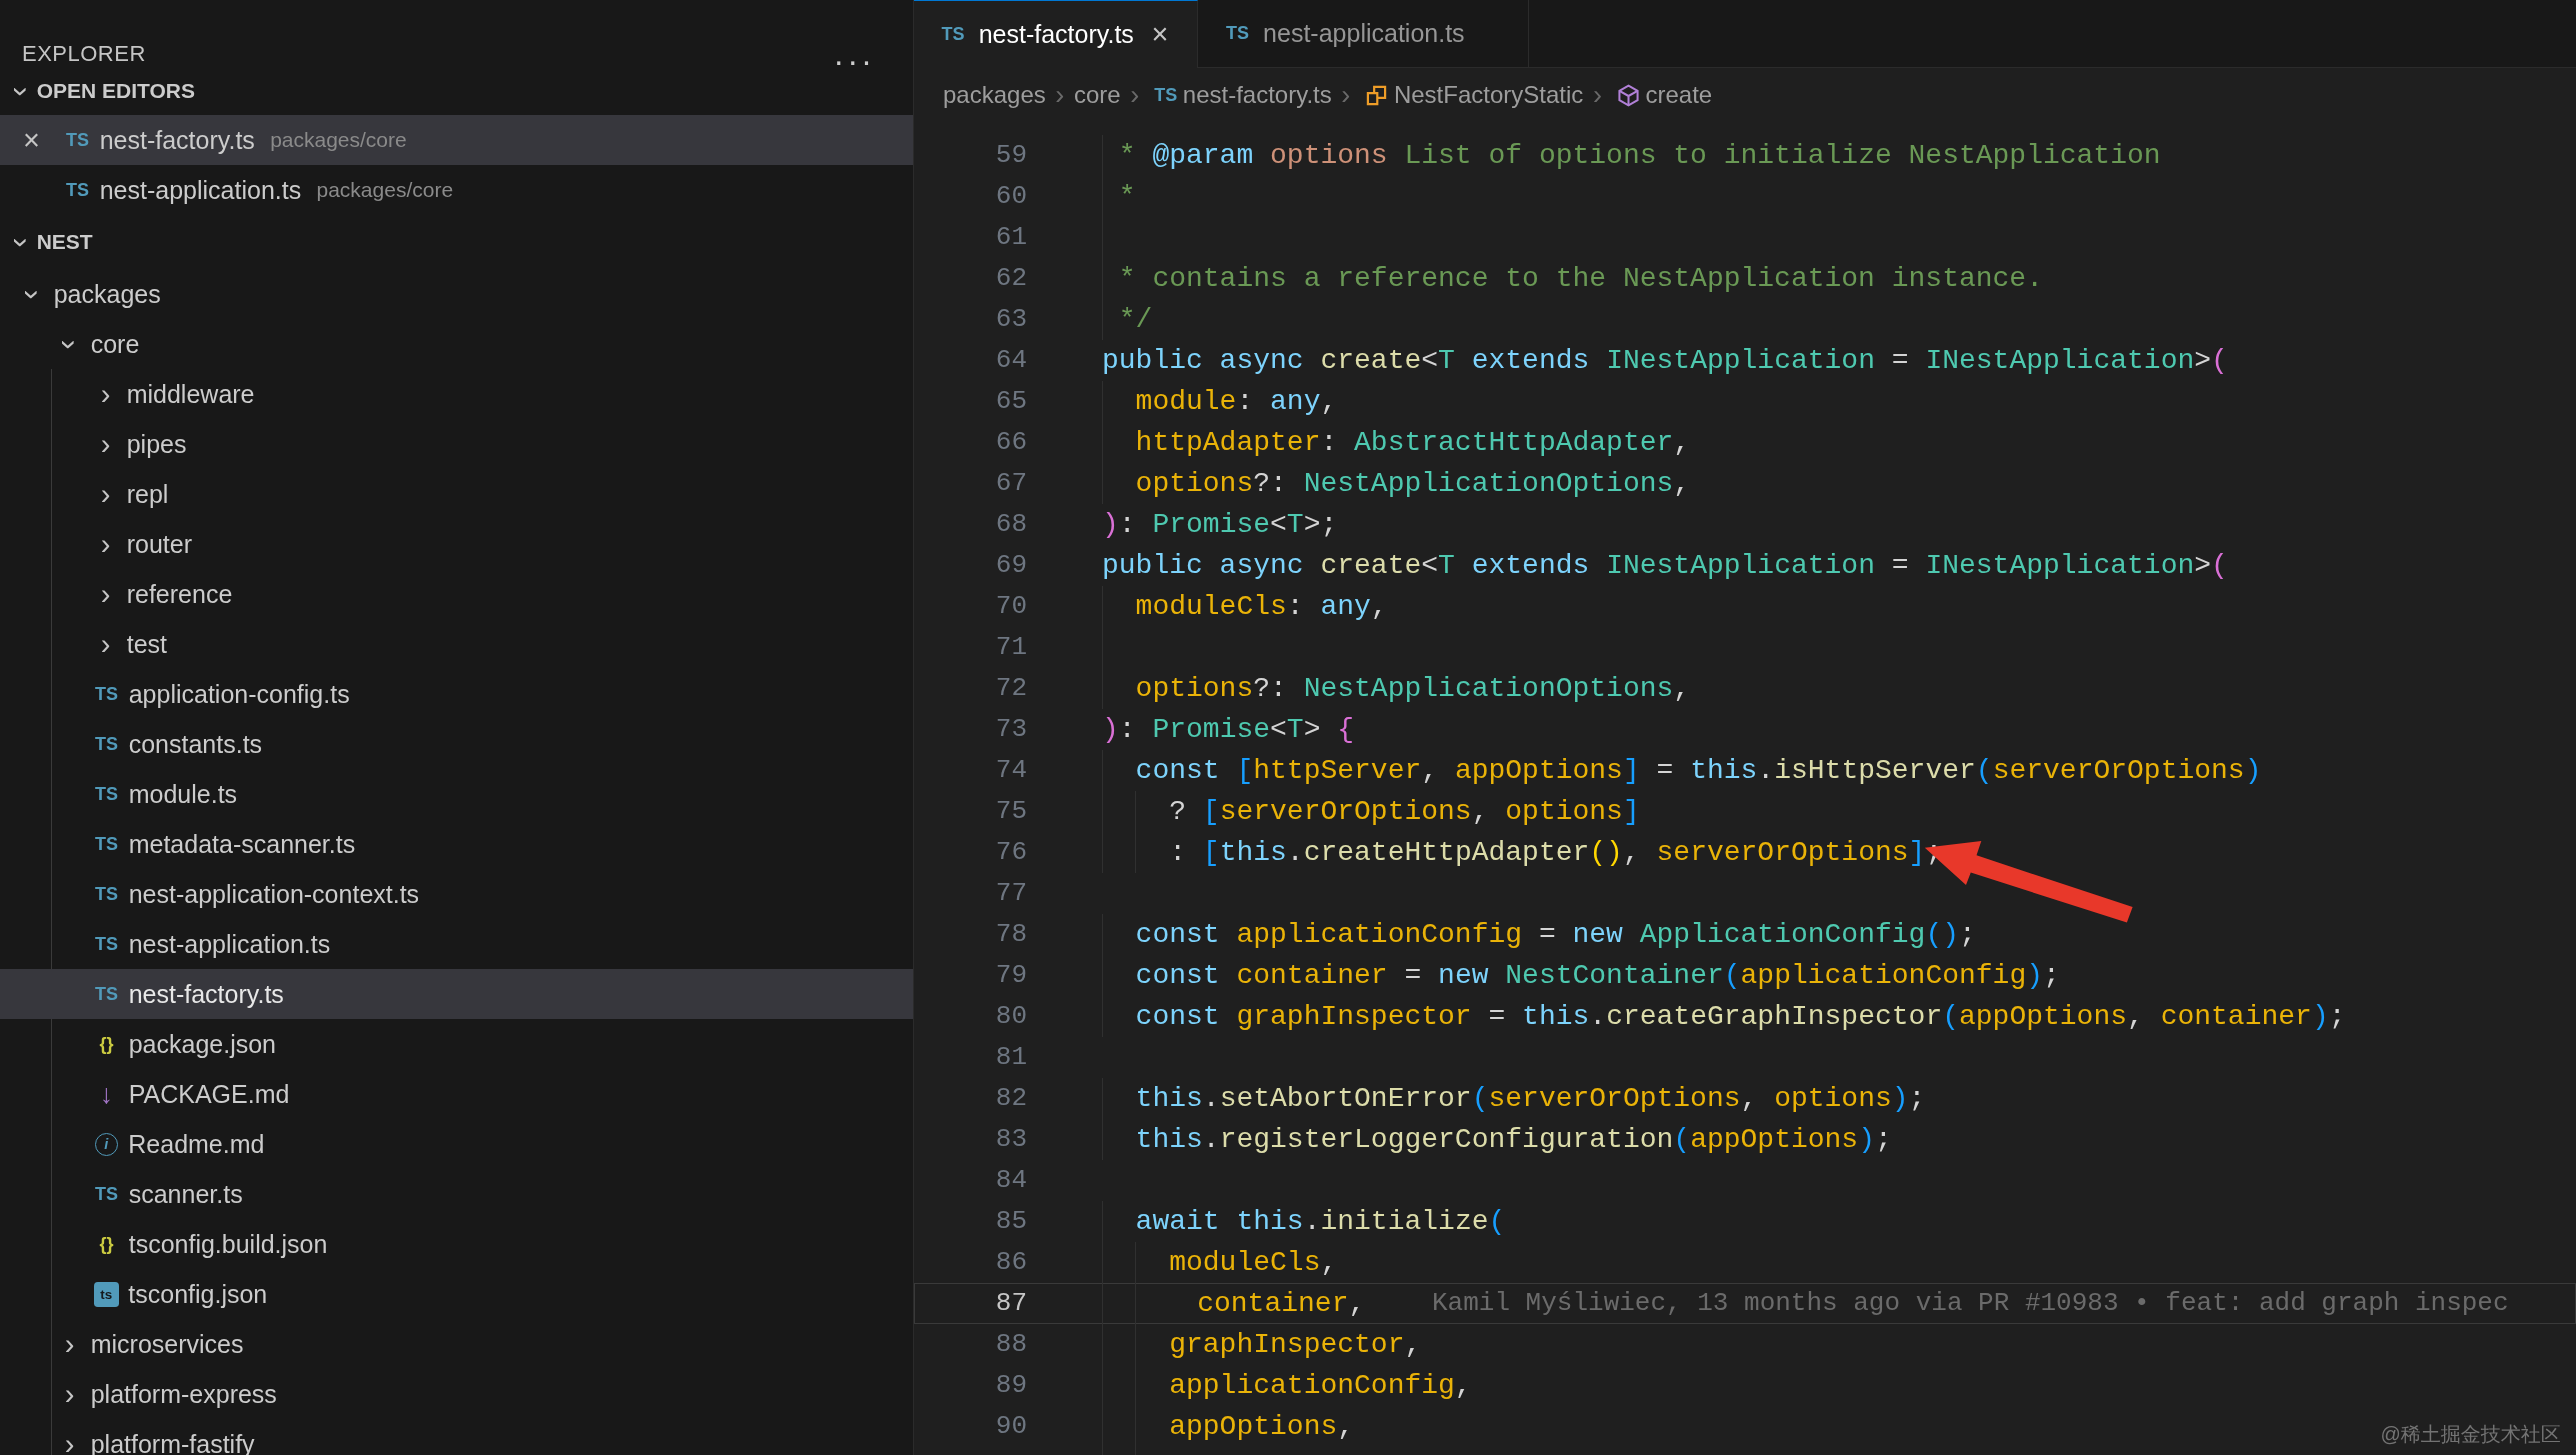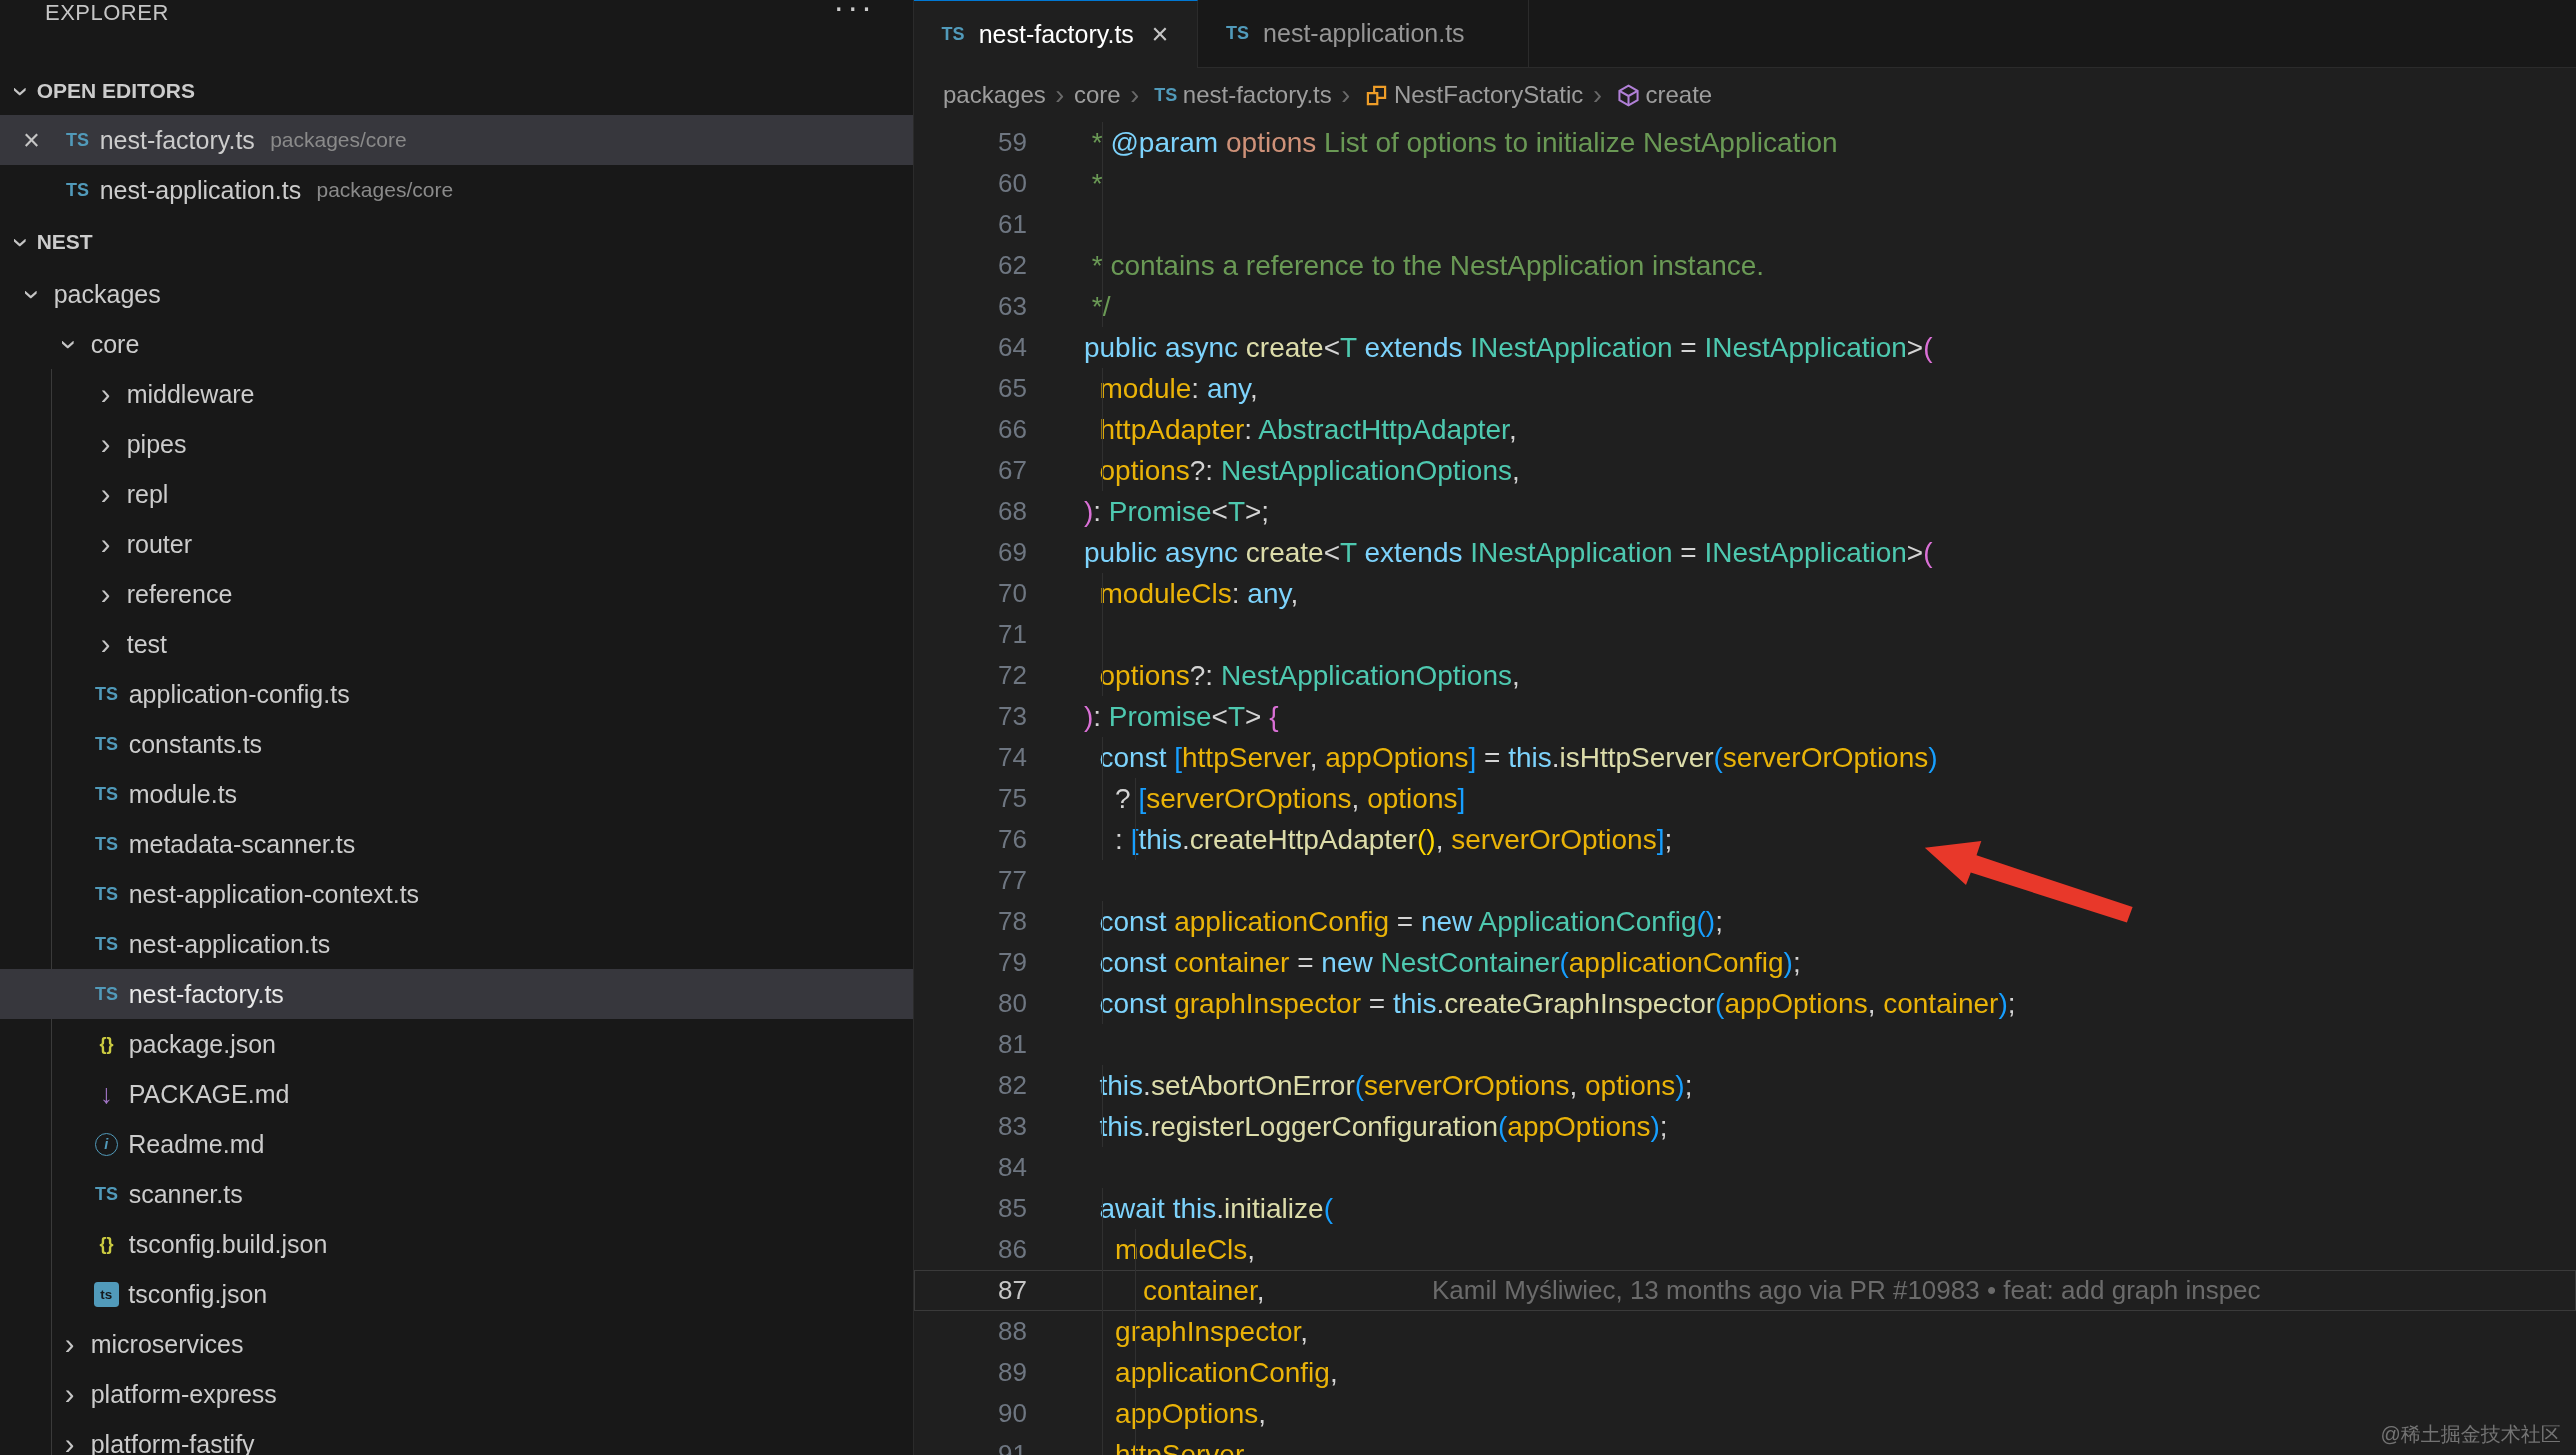--- a/index.html
+++ b/index.html
@@ -2,22 +2,22 @@
 <html><head>
 <meta charset="utf-8">
 <style>
   * { margin:0; padding:0; box-sizing:border-box; }
   html,body { width:2576px; height:1456px; overflow:hidden; background:#1f1f1f; }
   body { font-family:"Liberation Sans", sans-serif; color:#cccccc; position:relative; }
 
   
   .sidebar { position:absolute; left:0; top:0; width:914px; height:100%; background:#181818;
              border-right:1px solid #2b2b2b; overflow:hidden; z-index:2; }
-  .sidebar-title { height:67px; display:flex; align-items:flex-start; justify-content:space-between;
-                   padding:0 38px 0 45px; font-size:22px; color:#c5c5c5; letter-spacing:0.5px;gap:24px; }
+  .sidebar-title { height:67px; display:flex; align-items:flex-end; justify-content:space-between;
+                   padding:0 38px 0 22px; font-size:22px; color:#c5c5c5; letter-spacing:0.5px;gap:24px; }
   .more { font-size:33px; color:#cccccc; letter-spacing:2.9px; cursor:pointer; line-height:0.4; }
   .section-header { height:48px; display:flex; align-items:center; font-weight:bold;
                     font-size:21px; color:#cccccc; padding-left:5.7px; }
   .section-header.nest { height:54px; }
   .chev { display:inline-block; width:31px; text-align:center; font-size:29px; font-weight:normal;
           color:#c5c5c5; line-height:1; flex:none; }
   .chev.expanded { transform:rotate(90deg); }
   .oe-row { height:50px; display:flex; align-items:center; padding-left:23px; font-size:25px; }
   .oe-row.active { background:#37373d; }
   .oe-close { width:38px; font-size:29px; color:#c5c5c5; flex:none; }
@@ -52,21 +52,21 @@
   .tab.active { height:68px; background:#1f1f1f; color:#ffffff; border-top:1.9px solid #0078d4; }
   .tab .ficon { width:36px; }
   .tab-title { margin:0 9.6px 0 7.7px; }
   .tab-close { min-width:33px; text-align:center; font-size:29px; color:#c5c5c5; }
   .breadcrumbs { height:54px; display:flex; align-items:center; padding-left:29px; font-size:24px;
                  color:#9d9d9d; flex:none; }
   .bc-item { display:inline-flex; align-items:center; cursor:pointer; }
   .bc-item .ficon { width:34px; }
   .bc-sep { margin:0 9.6px; color:#6a6a6a; font-size:27px; }
 
-  .code { flex:1; position:relative; overflow:hidden; font-family:Liberation Sans, sans-serif; font-size:28px; }
+  .code { flex:1; position:relative; overflow:hidden; font-family:Liberation Mono, monospace; font-size:28px;margin-top:13px; }
   .code-line { height:41px; line-height:41px; display:flex; position:relative; }
   .code-line.active-line { outline:1px solid #3a3a3a; outline-offset:-1px;gap:28px; }
   .gutter { width:140px; padding-right:27px; text-align:right; color:#6e7681; font-size:26px; flex:none; }
   .active-line .gutter { color:#c6c6c6; }
   .line-text { white-space:pre; padding-left:14.4px; color:#d4d4d4; }
   .iguide { position:absolute; top:0; bottom:0; width:1px; background:#303030; }
   .blame { position:absolute; left:518px; top:0; color:#6b6b6b; font-size:26px; white-space:pre; }
 
   .tok-cm{color:#6a9955} .tok-kw{color:#7dd3fc} .tok-ty{color:#4ec9b0} .tok-fn{color:#dcdcaa}
   .tok-va{color:#eab308} .tok-pm{color:#ce9178} .tok-pt{color:#d4d4d4}

